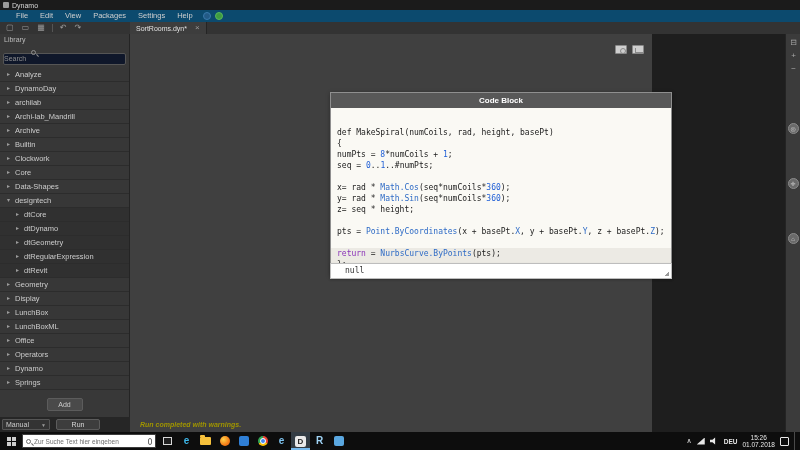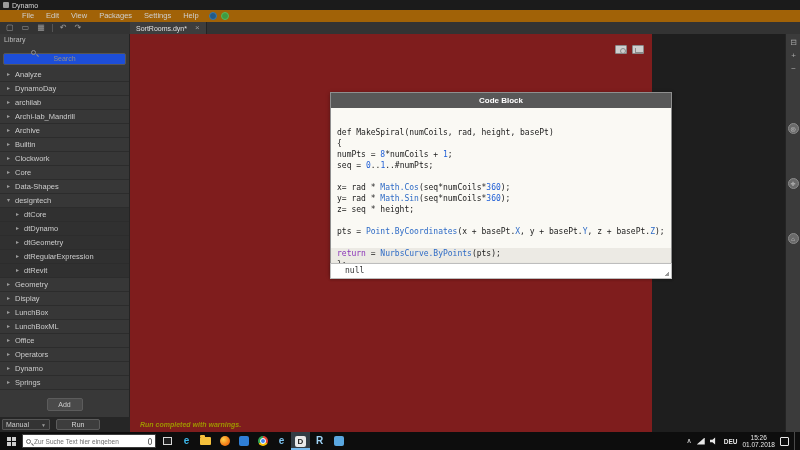--- a/index.html
+++ b/index.html
@@ -8,21 +8,21 @@
   #app { position:relative; width:800px; height:450px; }
 
   
   .titlebar { position:absolute; left:0; top:0; width:800px; height:10px;
               background:#1b1b1b; display:flex; align-items:center; padding-left:3px; }
   .titlebar .appico { width:6px; height:6px; background:#9a9a9a; border-radius:1px; margin-right:3px; }
   .titlebar .ttl { font-size:7px; color:#d8d8d8; }
 
   
   .menubar { position:absolute; left:0; top:10px; width:800px; height:12px;
-             background:#a16207; display:flex; align-items:center; padding-left:16px; }
+             background:#0c4a6e; display:flex; align-items:center; padding-left:10px; }
   .menu-item { font-size:7.5px; color:#cfcfcf; padding:0 6px; height:12px; line-height:12px; cursor:default; }
   .menu-circle { width:8px; height:8px; border-radius:50%; margin-left:4px; }
   .mc-blue { background:#235a86; border:1px solid #3a79ab; }
   .mc-green { background:#3f9b41; border:1px solid #58b85a; }
 
   
   .toolbar { position:absolute; left:0; top:22px; width:800px; height:12px;
              background:#333333; display:flex; align-items:center; }
   .tb-ico { font-size:8px; color:#9a9a9a; padding:0 4px; line-height:12px; }
   .tb-sep { width:1px; height:8px; background:#555; margin:0 3px; }
@@ -30,41 +30,41 @@
   .tab { background:#3d3d3d; border-right:1px solid #242424; height:12px; display:flex;
          align-items:center; padding:0 6px; }
   .tab-label { font-size:7px; color:#e0e0e0; margin-right:8px; }
   .tab-close { font-size:8px; color:#9a9a9a; line-height:10px; }
 
   
   .sidebar { position:absolute; left:0; top:34px; width:130px; height:383px;
              background:#383838; border-right:1px solid #242424; overflow:hidden; }
   .lib-head { height:11px; font-size:7px; color:#bdbdbd; padding:2px 0 0 4px; }
   .searchwrap { margin:2px 3px 3px 3px; position:relative; }
-  .search-input { width:100%; height:12px; background:#1d4ed8; border:1px solid #555;
-                  border-radius:2px; color:#cccccc; font-size:7px; text-align:center;
+  .search-input { width:100%; height:12px; background:#0f172a; border:1px solid #555;
+                  border-radius:2px; color:#cccccc; font-size:7px; text-align:left;
                   font-family:"Liberation Sans",sans-serif; }
   .search-input::placeholder { color:#8e8e8e; }
   .mag { position:absolute; left:28px; top:3px; width:5px; height:5px;
          border:1px solid #8e8e8e; border-radius:50%; }
   .mag::after { content:""; position:absolute; left:4px; top:4px; width:3px; height:1px;
                 background:#8e8e8e; transform:rotate(45deg); }
   .tree { }
   .tree-row { height:14px; line-height:13px; display:flex; align-items:center;
               background:#373737; border-bottom:1px solid #2c2c2c; padding-left:7px; cursor:default; }
   .tree-row.lvl1 { background:#303030; padding-left:16px; }
   .tw { font-size:6px; color:#9a9a9a; width:8px; }
   .tl { font-size:7.5px; color:#cccccc; white-space:nowrap; }
   .add-btn { display:block; margin:8px auto 0 auto; width:36px; height:13px;
              background:#4a4a4a; border:1px solid #5c5c5c; border-radius:2px;
              color:#cccccc; font-size:7px; font-family:"Liberation Sans",sans-serif; }
 
   
   .canvas { position:absolute; left:130px; top:34px; width:522px; height:398px;
-            background:#7f1d1d; }
+            background:#404040; }
   .canvas-tools { position:absolute; right:8px; top:11px; display:flex; gap:5px; }
   .ct-ico { width:12px; height:9px; border:1px solid #8a8a8a; border-radius:1px; position:relative; background:#cfcfcf; }
   .ct-ico.cam::after { content:""; position:absolute; left:4px; top:2px; width:4px; height:4px;
                        border:1px solid #8a8a8a; border-radius:50%; }
   .ct-ico.geo::after { content:""; position:absolute; left:2px; top:2px; width:7px; height:4px;
                        border-left:1px solid #8a8a8a; border-bottom:1px solid #8a8a8a; }
 
   
   .node { position:absolute; left:200px; top:58px; width:342px;
           box-shadow:0 1px 4px rgba(0,0,0,.35); border:1px solid #8f8f8f; }

